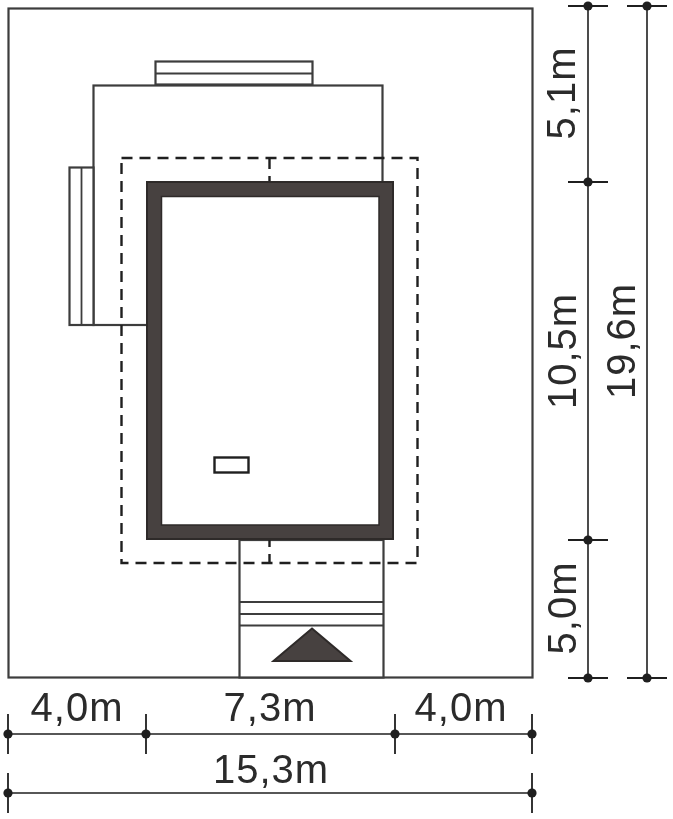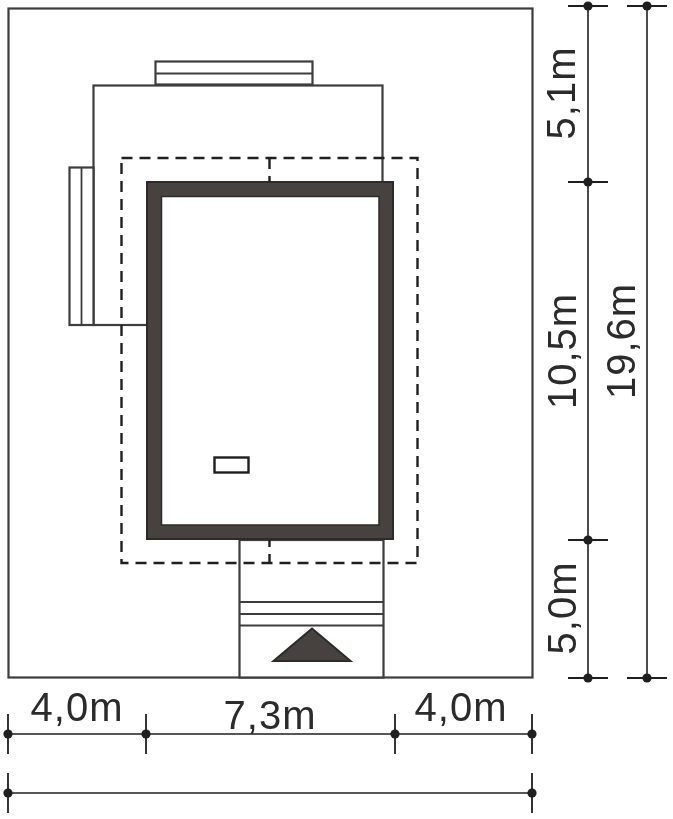--- a/index.html
+++ b/index.html
@@ -107,21 +107,22 @@
     <circle class="dimdot" cx="647" cy="678" r="4.6"></circle>
     <circle class="dimdot" cx="8" cy="734" r="4.6"></circle>
     <circle class="dimdot" cx="146" cy="734" r="4.6"></circle>
     <circle class="dimdot" cx="395" cy="734" r="4.6"></circle>
     <circle class="dimdot" cx="532" cy="734" r="4.6"></circle>
     <circle class="dimdot" cx="8" cy="793" r="4.6"></circle>
     <circle class="dimdot" cx="532" cy="793" r="4.6"></circle>
   </svg>
 
   <div class="dim-label" style="left:77px; top:707px;">4,0m</div>
-  <div class="dim-label" style="left:270px; top:707px;margin-top:8px;">7,3m</div>
+  <div class="dim-label" style="left:270px; top:707px;">7,3m</div>
   <div class="dim-label" style="left:461px; top:707px;">4,0m</div>
+  <div class="dim-label" style="left:271px; top:769px;">15,3m</div>
 
   <div class="dim-label vertical" style="left:561px; top:93px;">5,1m</div>
   <div class="dim-label vertical" style="left:562px; top:351px;">10,5m</div>
   <div class="dim-label vertical" style="left:562px; top:608px;">5,0m</div>
   <div class="dim-label vertical" style="left:621px; top:341px;">19,6m</div>
 
 </div>
 
 </body></html>

